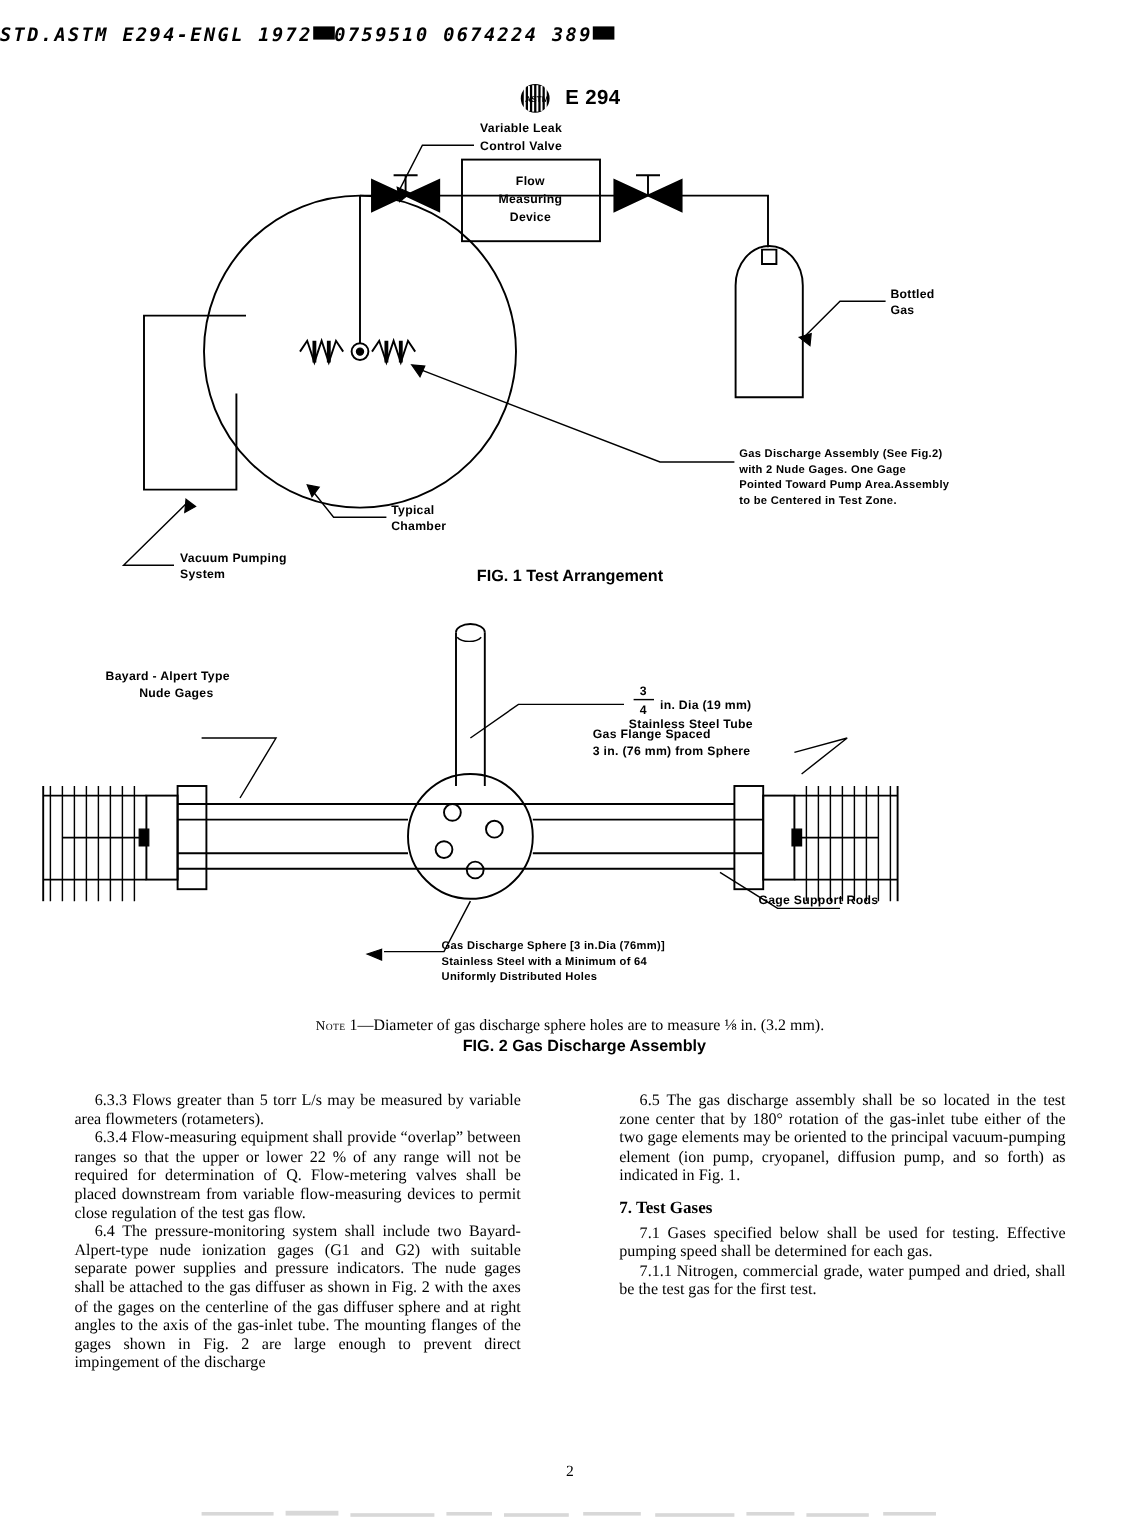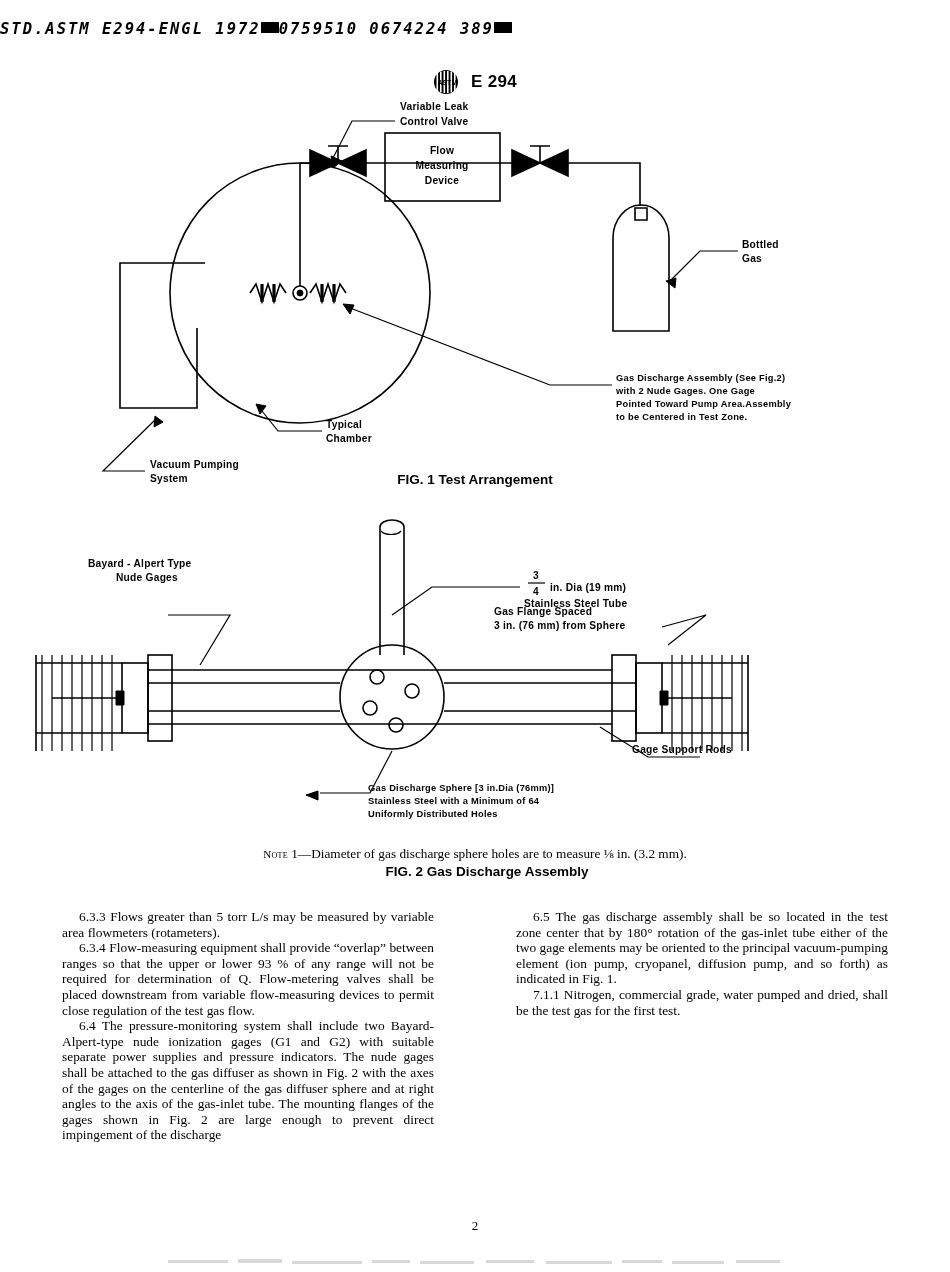--- a/index.html
+++ b/index.html
@@ -280,26 +280,28 @@
   </div>
 
   <div class="note-line"><span class="note-sc">Note</span> <span>1—Diameter of gas discharge sphere holes are to measure ⅛ in. (3.2 mm).</span></div>
 
   <div class="figcap" id="fig2cap">FIG. 2 Gas Discharge Assembly</div>
 
   <div class="cols">
 
     <div class="col left">
       <p>6.3.3 Flows greater than 5 torr L/s may be measured by variable area flowmeters (rotameters).</p>
-      <p>6.3.4 Flow-measuring equipment shall provide “overlap” between ranges so that the upper or lower 93 % of any range will not be required for determination of Q. Flow-metering valves shall be placed downstream from variable flow-measuring devices to permit close regulation of the test gas flow.</p>
+      <p>6.3.4 Flow-measuring equipment shall provide “overlap” between ranges so that the upper or lower 22 % of any range will not be required for determination of Q. Flow-metering valves shall be placed downstream from variable flow-measuring devices to permit close regulation of the test gas flow.</p>
       <p>6.4 The pressure-monitoring system shall include two Bayard-Alpert-type nude ionization gages (G1 and G2) with suitable separate power supplies and pressure indicators. The nude gages shall be attached to the gas diffuser as shown in Fig. 2 with the axes of the gages on the centerline of the gas diffuser sphere and at right angles to the axis of the gas-inlet tube. The mounting flanges of the gages shown in Fig. 2 are large enough to prevent direct impingement of the discharge</p>
     </div>
 
     <div class="col right">
       <p>6.5 The gas discharge assembly shall be so located in the test zone center that by 180° rotation of the gas-inlet tube either of the two gage elements may be oriented to the principal vacuum-pumping element (ion pump, cryopanel, diffusion pump, and so forth) as indicated in Fig. 1.</p>
+      <h3>7. Test Gases</h3>
+      <p>7.1 Gases specified below shall be used for testing. Effective pumping speed shall be determined for each gas.</p>
       <p>7.1.1 Nitrogen, commercial grade, water pumped and dried, shall be the test gas for the first test.</p>
     </div>
   </div>
 
   <div class="pagenum">2</div>
 
   <div class="scan-smudge">
     <svg width="950" height="14">
       <g fill="#b9b9b9">
         <rect x="168" y="5" width="60" height="3"></rect>

